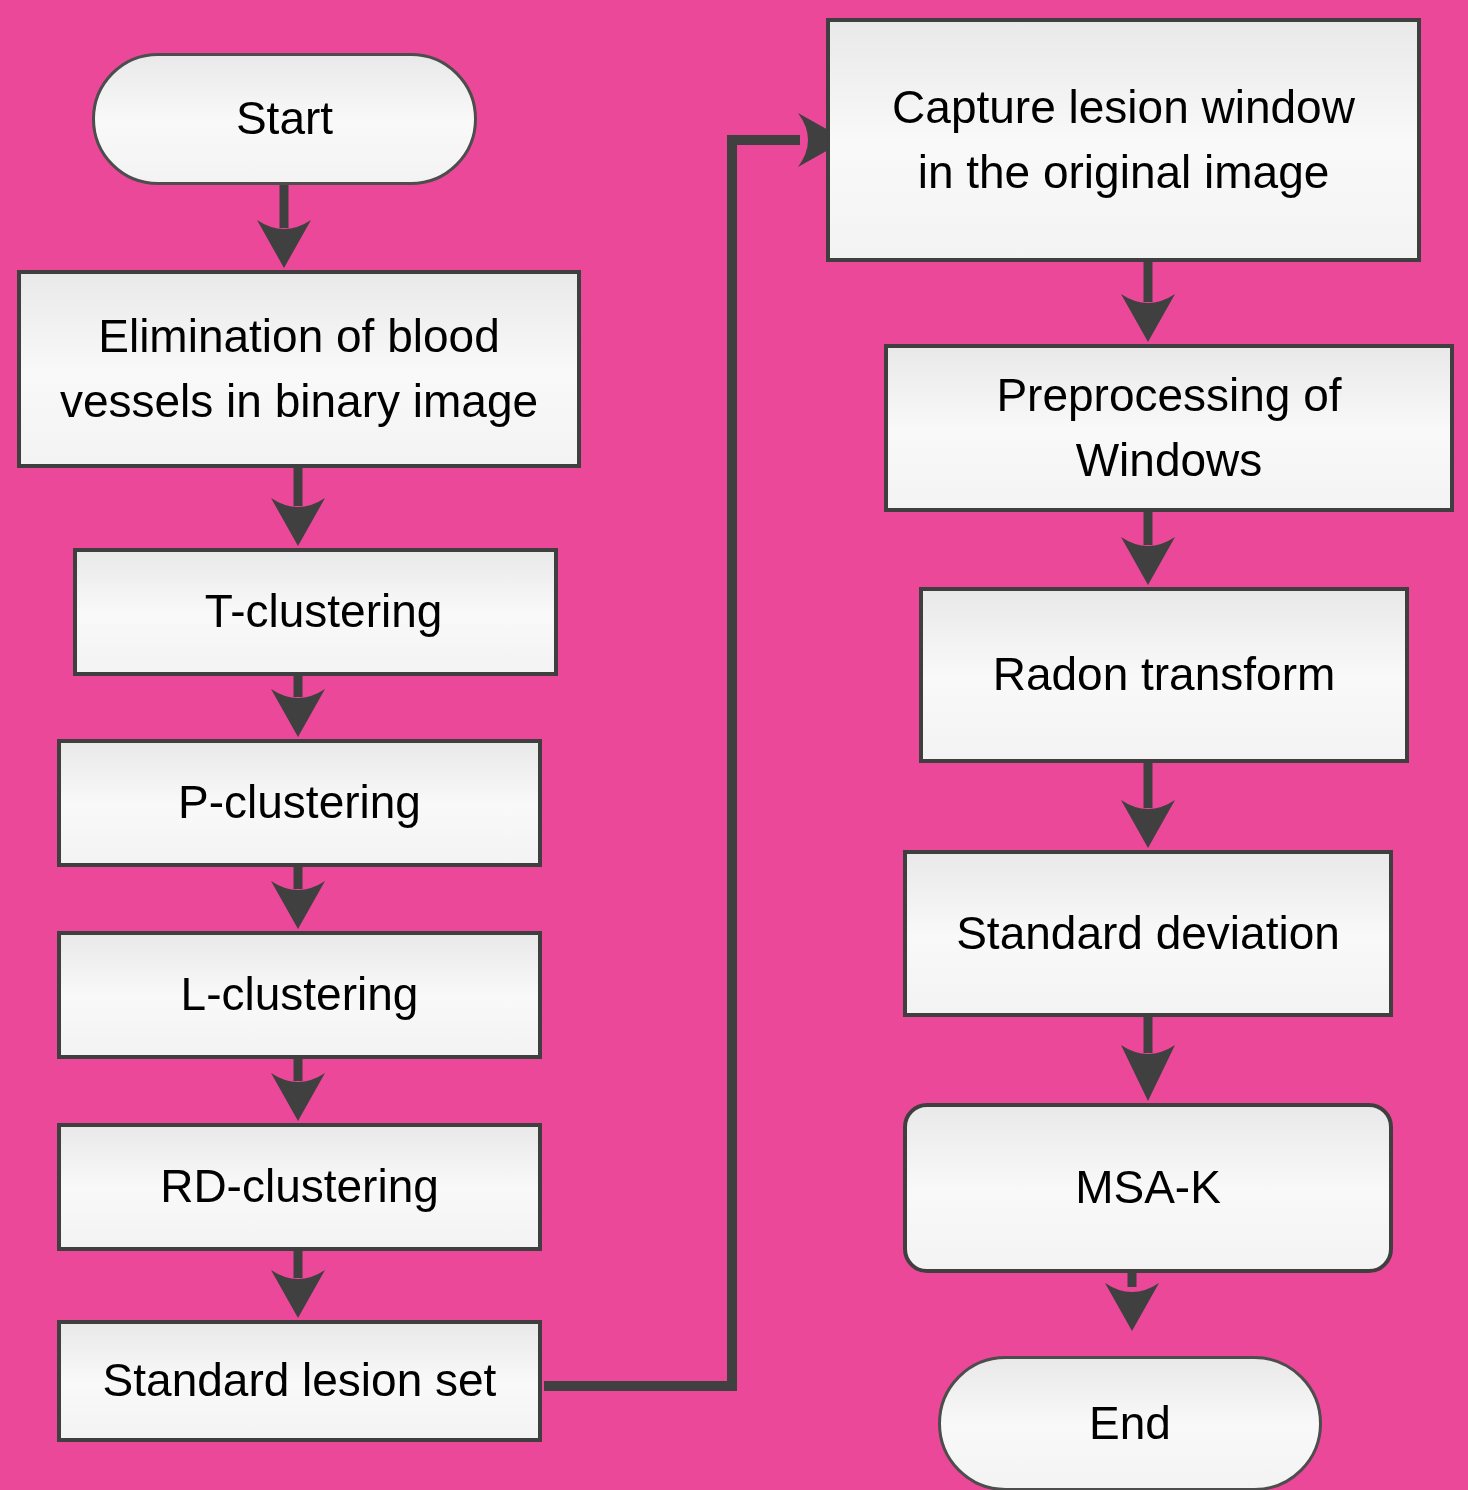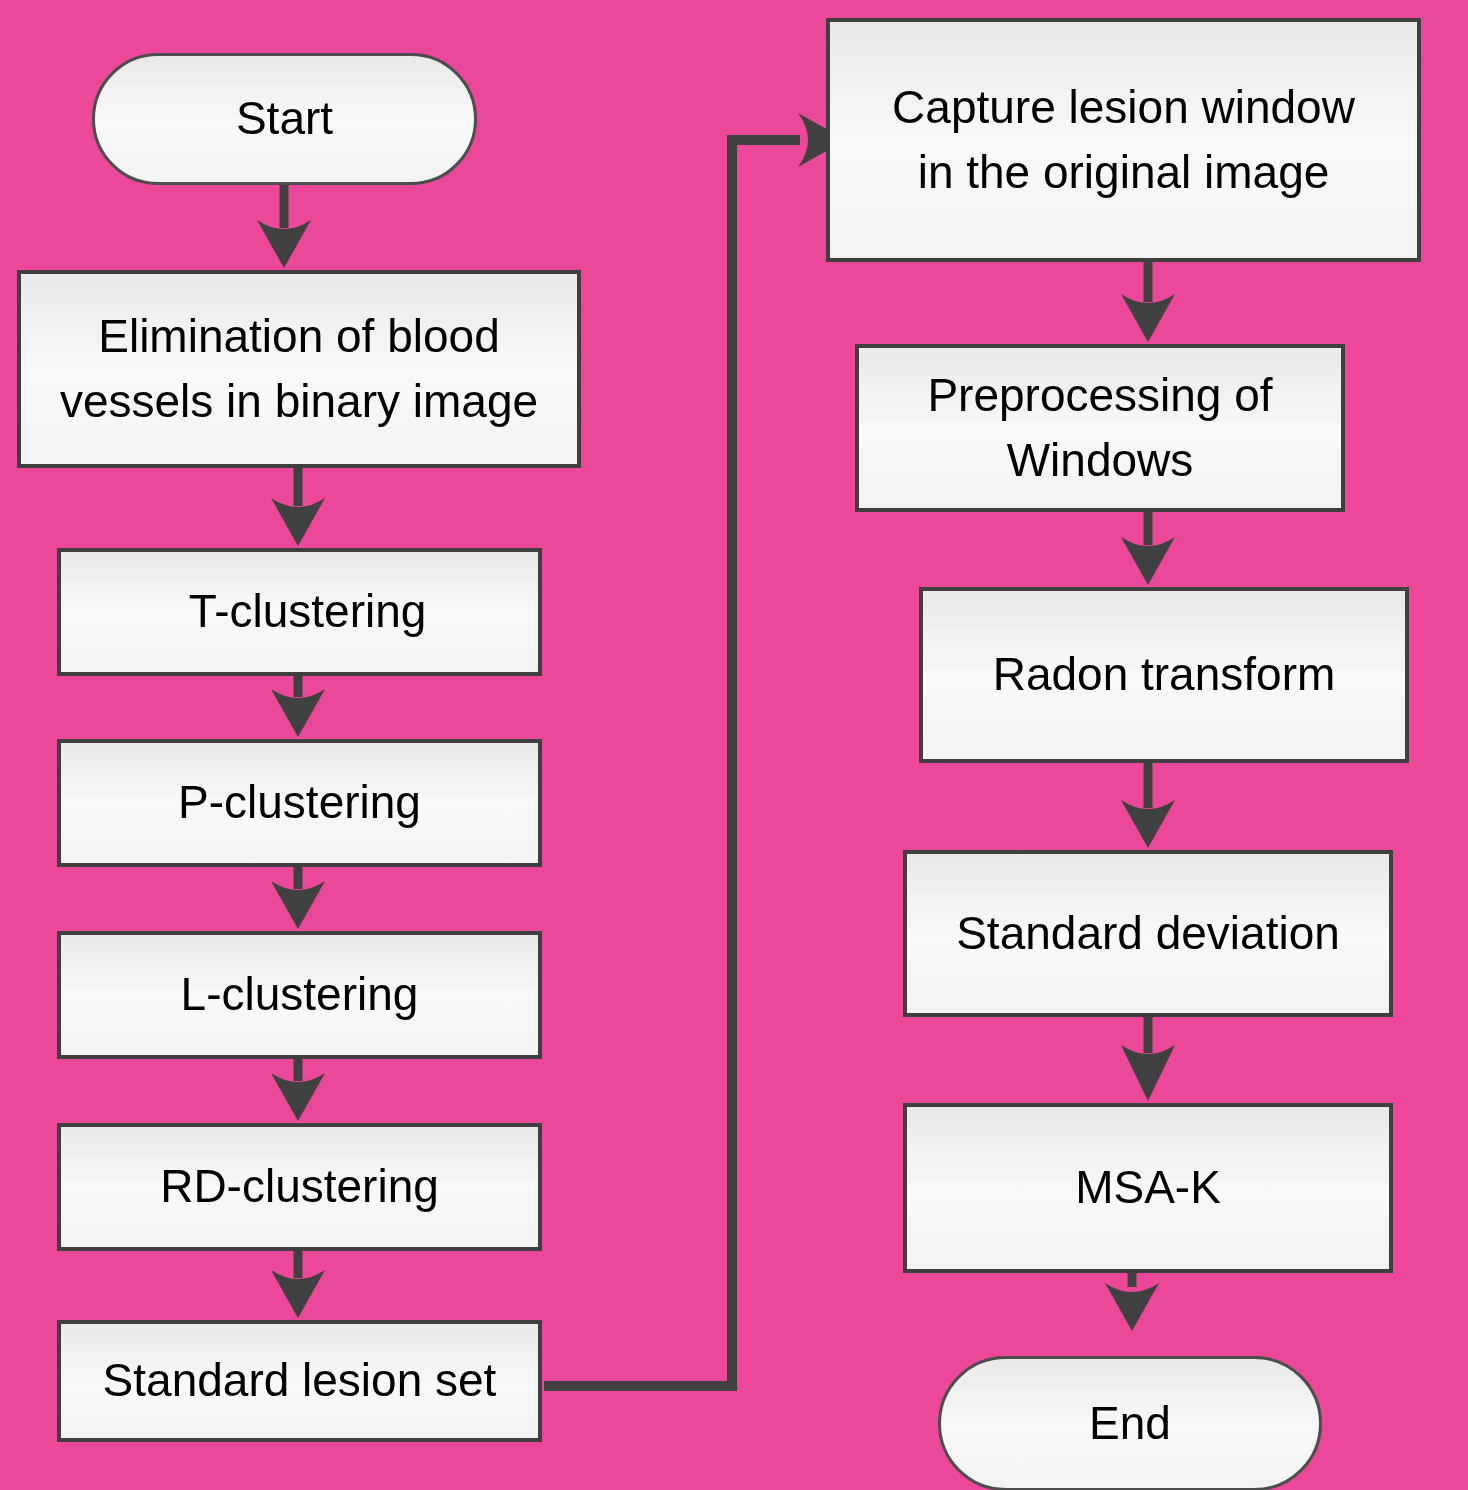--- a/index.html
+++ b/index.html
@@ -39,31 +39,31 @@
     border: 4px solid #3f3f3f;
     padding: 0 8px;
   }
   .terminator {
     border: 3px solid #4d4d4d;
     border-radius: 70px;
   }
   
   .n-start        { left: 92px;  top: 53px;   width: 385px; height: 132px; }
   .n-elimination  { left: 17px;  top: 270px;  width: 564px; height: 198px; }
-  .n-t-clustering { left: 57px;  top: 548px;  width: 485px; height: 128px; padding-left: 24px; }
+  .n-t-clustering { left: 73px;  top: 548px;  width: 485px; height: 128px; padding-left: 24px; }
   .n-p-clustering { left: 57px;  top: 739px;  width: 485px; height: 128px; }
   .n-l-clustering { left: 57px;  top: 931px;  width: 485px; height: 128px; }
   .n-rd-clustering{ left: 57px;  top: 1123px; width: 485px; height: 128px; }
   .n-candidate    { left: 57px;  top: 1320px; width: 485px; height: 122px; }
   
   .n-capture      { left: 826px; top: 18px;   width: 595px; height: 244px; }
-  .n-preprocessing{ left: 855px; top: 344px;  width: 490px; height: 168px; }
+  .n-preprocessing{ left: 884px; top: 344px;  width: 570px; height: 168px; }
   .n-radon        { left: 903px; top: 587px;  width: 490px; height: 176px; margin-left: 16px; }
   .n-std          { left: 903px; top: 850px;  width: 490px; height: 167px; }
-  .n-msak         { left: 903px; top: 1103px; width: 490px; height: 170px; }
+  .n-msak         { left: 903px; top: 1103px; width: 490px; height: 170px; border-radius: 24px; }
   .n-end          { left: 938px; top: 1333px; width: 384px; height: 135px; margin-top: 23px; }
 </style>
 </head>
 <body>
 
 <div class="canvas">
 
   <svg class="edges-svg" viewBox="0 0 1468 1490" xmlns="http://www.w3.org/2000/svg">
     <g stroke="#404040" fill="#404040">
 

